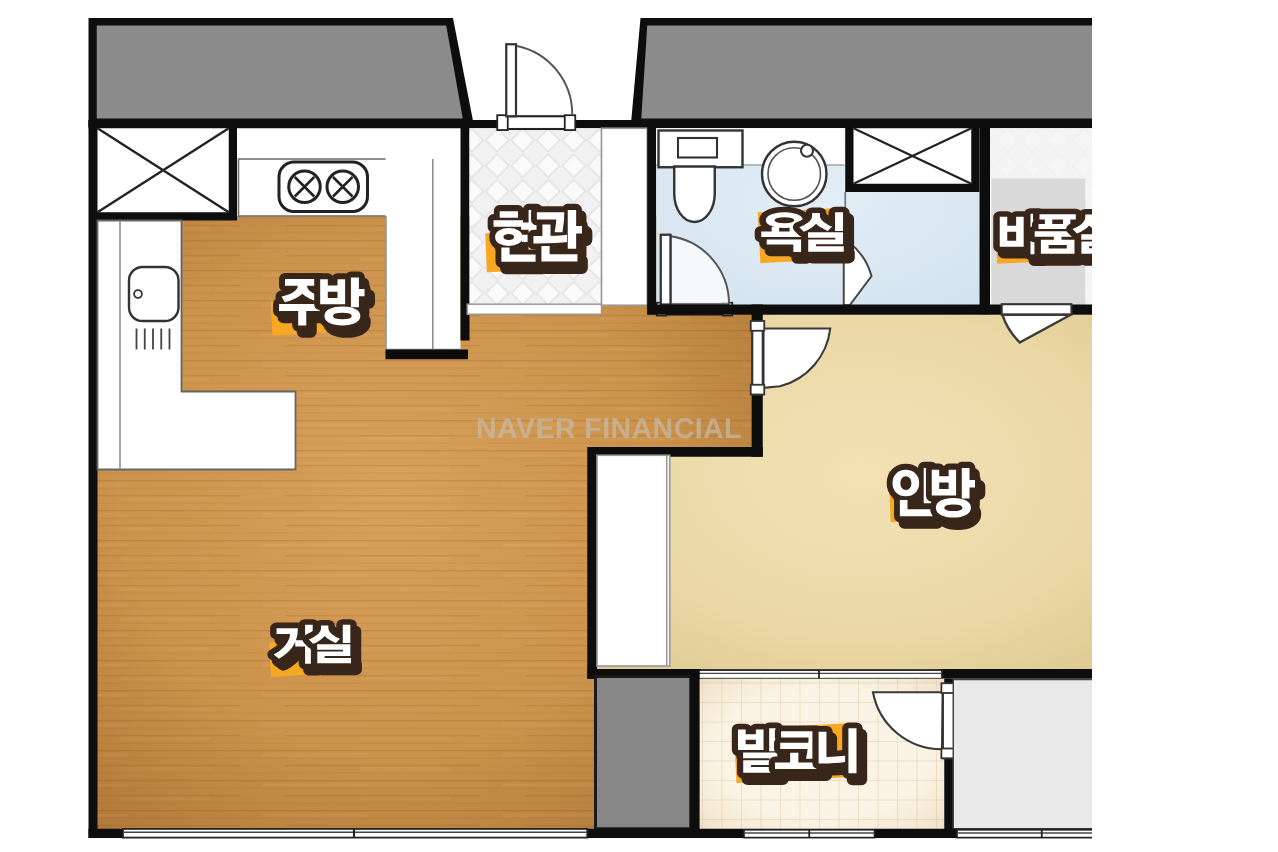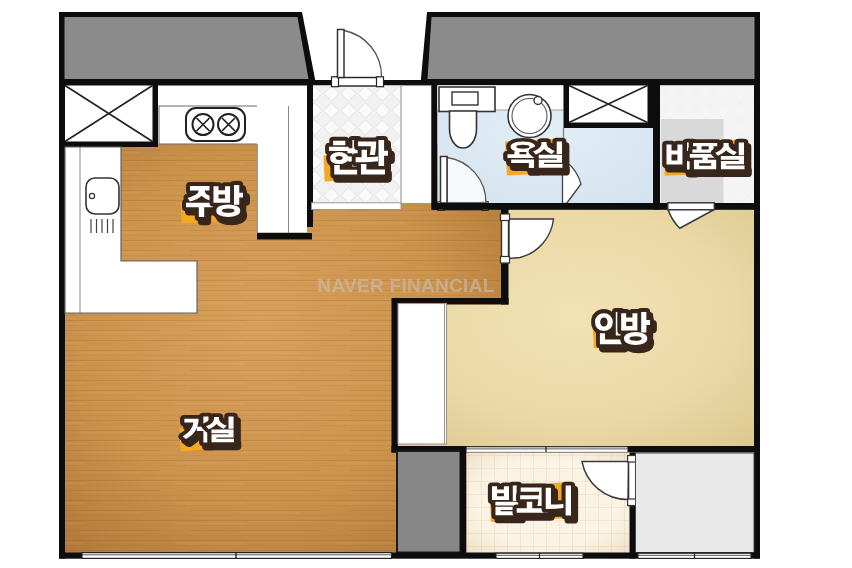--- a/index.html
+++ b/index.html
@@ -1,15 +1,15 @@
 <!DOCTYPE html>
 <html><head><meta charset="utf-8">
 <style>
 html,body{margin:0;padding:0;background:#fff;font-family:"Liberation Sans",sans-serif;}
-#plan{position:relative;width:852px;height:568px;overflow:hidden;text-align:center;}
+#plan{position:relative;width:728px;height:568px;overflow:hidden;text-align:center;}
 </style></head>
 <body>
 
 <div id="plan">
 <svg width="852" height="568" viewBox="0 0 852 568">
 <defs>
 <path id="g0" d="M0.2099609375 0.880078125V0.5900390625H0.755859375V0.5451171875H0.20703125V0.41328125000000004H0.9111328125V0.7013671875H0.365234375V0.7482421875H0.92578125V0.880078125ZM0.7509765625 0.38203125000000004V-0.06914062499999996H0.9111328125V0.38203125000000004ZM0.03125 0.29316406250000004Q0.078125 0.27265625000000004 0.11962890625 0.24677734375000004Q0.1611328125 0.22089843750000004 0.20166015625 0.18574218750000004Q0.2421875 0.15058593750000004 0.265625 0.10468750000000004Q0.2890625 0.058789062500000044 0.2890625 0.008984375000000044V-0.051562499999999956H0.4443359375V0.007031250000000044Q0.4443359375 0.054882812500000044 0.4697265625 0.09980468750000004Q0.4951171875 0.14472656250000004 0.53662109375 0.17890625000000004Q0.578125 0.21308593750000004 0.615234375 0.23554687500000004Q0.65234375 0.25800781250000004 0.69140625 0.27656250000000004L0.603515625 0.38203125000000004Q0.548828125 0.35859375000000004 0.47607421875 0.30683593750000004Q0.4033203125 0.25507812500000004 0.3681640625 0.20625000000000004Q0.328125 0.26386718750000004 0.25927734375 0.31562500000000004Q0.1904296875 0.36738281250000004 0.12109375 0.39863281250000004Z"></path>
 <path id="g1" d="M0.2138671875 0.8712890625V0.587109375H0.3701171875V0.7375H0.90234375V0.8712890625ZM0.060546875 0.540234375V0.40351562500000004H0.1396484375Q0.576171875 0.40351562500000004 0.703125 0.38203125000000004V0.512890625Q0.642578125 0.52265625 0.4775390625 0.5314453125Q0.3125 0.540234375 0.138671875 0.540234375ZM0.232421875 0.45625000000000004V0.19648437500000004H0.38671875V0.45625000000000004ZM0.716796875 0.6388671875V-0.06914062499999996H0.876953125V0.22187500000000004H0.9892578125V0.36054687500000004H0.876953125V0.6388671875ZM0.126953125 0.10175781250000004V-0.027148437499999956H0.6513671875Q0.6513671875 0.15351562500000004 0.615234375 0.33808593750000004H0.46484375Q0.4775390625 0.28144531250000004 0.4873046875 0.20869140625000004Q0.4970703125 0.13593750000000004 0.4970703125 0.10175781250000004Z"></path>
 <path id="g2" d="M0.73046875 0.88984375V-0.06914062499999996H0.8916015625V0.88984375ZM0.134765625 0.6818359375V0.004101562500000044H0.291015625V0.5421875H0.31640625Q0.46875 0.5421875 0.6640625 0.51875V0.6505859375Q0.46484375 0.6818359375 0.185546875 0.6818359375Z"></path>
 <path id="g3" d="M0.0439453125 0.598828125V0.46210937500000004H0.9716796875V0.598828125H0.58984375V0.8888671875H0.4287109375V0.598828125ZM0.09375 0.31269531250000004Q0.138671875 0.30390625000000004 0.1875 0.28828125000000004Q0.236328125 0.27265625000000004 0.28662109375 0.24921875000000004Q0.3369140625 0.22578125000000004 0.373046875 0.19257812500000004Q0.4091796875 0.15937500000000004 0.41796875 0.12324218750000004V0.09394531250000004H0.1640625V-0.037890624999999956H0.8583984375V0.09394531250000004H0.607421875V0.12324218750000004Q0.62109375 0.18964843750000004 0.72021484375 0.24042968750000004Q0.8193359375 0.29121093750000004 0.9296875 0.31367187500000004L0.861328125 0.42304687500000004Q0.7568359375 0.40253906250000004 0.662109375 0.35761718750000004Q0.5673828125 0.31269531250000004 0.51171875 0.25703125000000004Q0.4619140625 0.30976562500000004 0.36083984375 0.35761718750000004Q0.259765625 0.40546875000000004 0.162109375 0.42500000000000004Z"></path>

